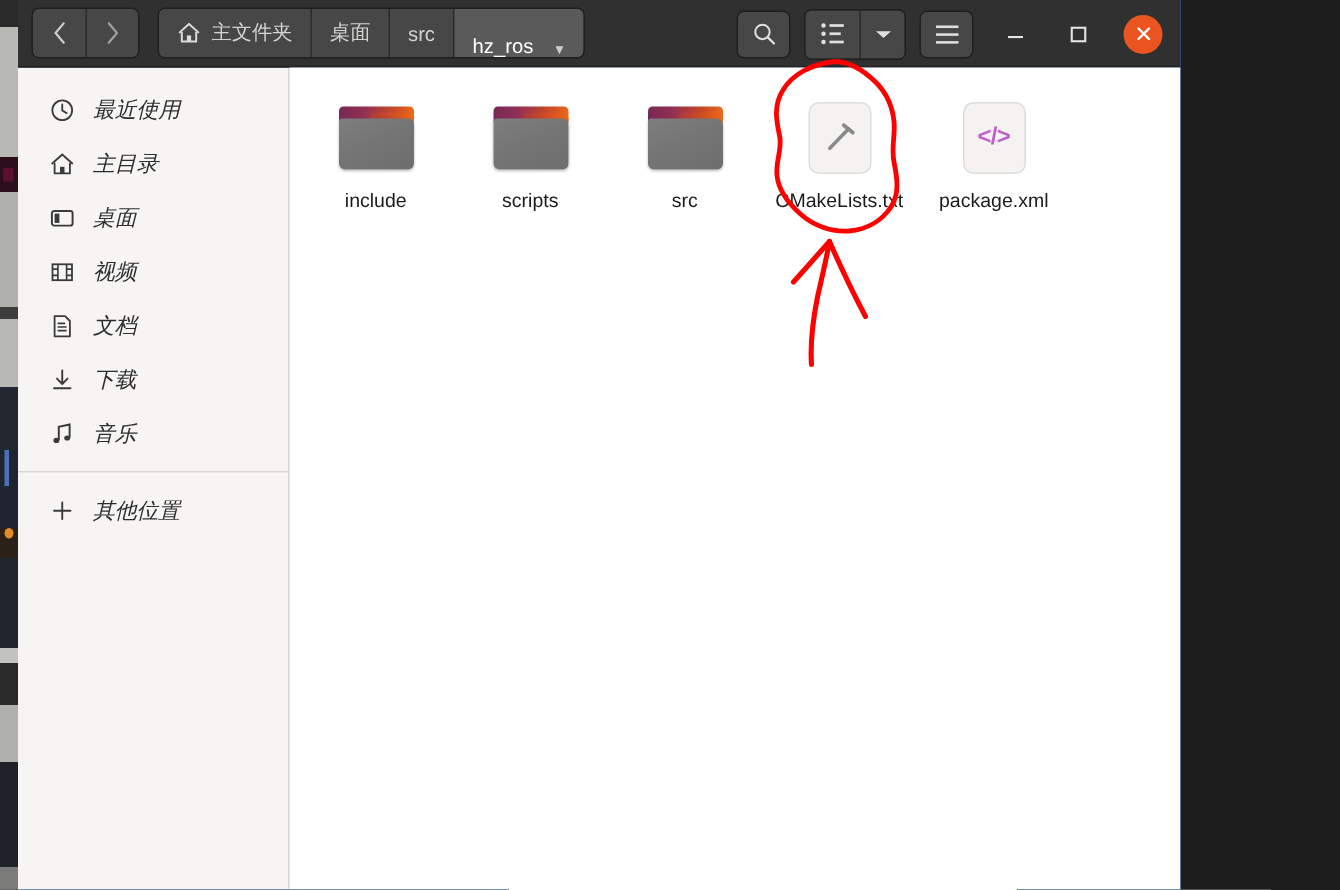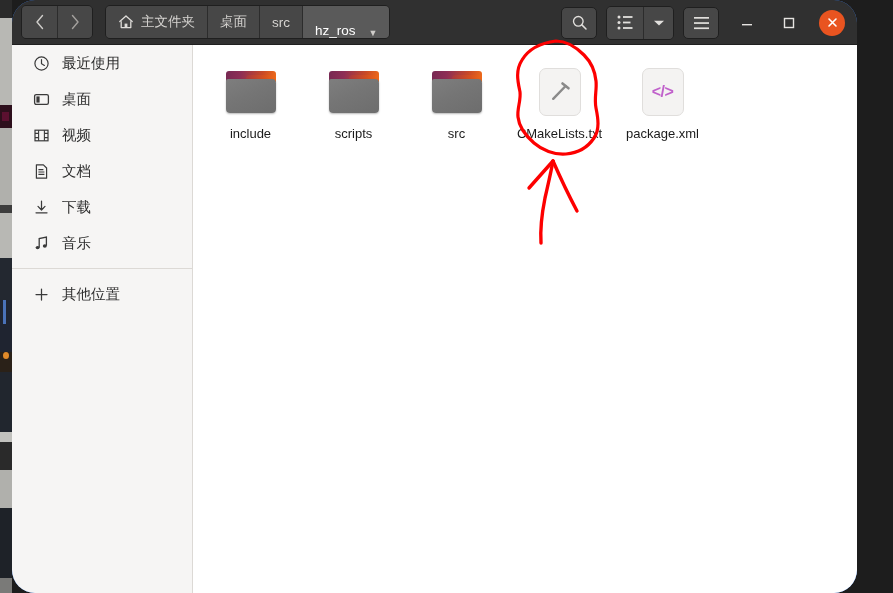--- a/index.html
+++ b/index.html
@@ -30,22 +30,22 @@
         #b0b0ac 470px, #b0b0ac 508px,
         #1e2228 508px, #1e2228 578px,
         #7a7a78 578px, #7a7a78 593px);
   }
   #desktop-strip .accent-a { position:absolute; left:2px; top:112px; width:7px; height:9px; background:#5b1030; }
   #desktop-strip .accent-b { position:absolute; left:3px; top:300px; width:3px; height:24px; background:#4a72b8; }
   #desktop-strip .accent-c { position:absolute; left:3px; top:352px; width:6px; height:7px; border-radius:50%; background:#e08a2a; }
 
   
   #window {
-    position: absolute; left: 12px; top: 0; width: 845px; height: 593px;
-    background: #3b82f6; overflow: hidden; border-radius: 23px;
+    position: absolute; left: 12px; top: 0; width: 775px; height: 593px;
+    background: #3b82f6; overflow: hidden;
   }
 
   
   #headerbar {
     position: relative; height: 45px; width: 100%;
     background: #303030;
     display: flex; align-items: center;
     border-bottom: 1px solid #1f1f1f;
   }
 
@@ -104,21 +104,23 @@
   }
   .wctl.close { background: #e95420; margin-left: 16px; margin-right: 12px; width: 26px; height: 26px; }
 
   
   #body { display: flex; height: 548px; }
 
   #sidebar {
     width: 181px; height: 100%;
     background: #f6f5f4;
     border-right: 1px solid #dcd9d5;
+    padding-top: 10px;
     flex: 0 0 181px;
+    font-style: italic;
   }
   .side-item {
     display: flex; align-items: center; gap: 12px;
     height: 36px; padding: 0 10px 0 14px;
     color: #2d2d2d; font-size: 14.5px;
     border-radius: 5px; margin: 0 6px;
   }
   .side-item .si-ico {
     width: 18px; height: 18px;
     display: flex; align-items: center; justify-content: center;
@@ -293,20 +295,30 @@
         <span class="si-ico">
           <svg width="17" height="17" viewBox="0 0 17 17">
             <circle cx="8.5" cy="8.5" r="6.6" fill="none" stroke="#3a3a3a" stroke-width="1.2"></circle>
             <path d="M8.5 4.6 V8.7 L11.4 10.4" fill="none" stroke="#3a3a3a" stroke-width="1.2" stroke-linecap="round"></path>
           </svg>
         </span>
         <span>最近使用</span>
       </div>
 
 
+      <div class="side-item">
+        <span class="si-ico">
+          <svg width="17" height="17" viewBox="0 0 17 17">
+            <path d="M8.5 2 L15.2 8 M8.5 2 L1.8 8" fill="none" stroke="#3a3a3a" stroke-width="1.2" stroke-linecap="round"></path>
+            <path d="M3.4 7.5 V14.6 H13.6 V7.5" fill="none" stroke="#3a3a3a" stroke-width="1.2" stroke-linejoin="round"></path>
+            <rect x="7" y="10.2" width="3" height="4.4" fill="#3a3a3a"></rect>
+          </svg>
+        </span>
+        <span>主目录</span>
+      </div>
 
       <div class="side-item">
         <span class="si-ico">
           <svg width="17" height="17" viewBox="0 0 17 17">
             <rect x="1.6" y="3.6" width="13.8" height="9.8" rx="1.6" fill="none" stroke="#3a3a3a" stroke-width="1.3"></rect>
             <rect x="3.4" y="5.4" width="3.2" height="6.2" fill="#3a3a3a"></rect>
           </svg>
         </span>
         <span>桌面</span>
       </div>

